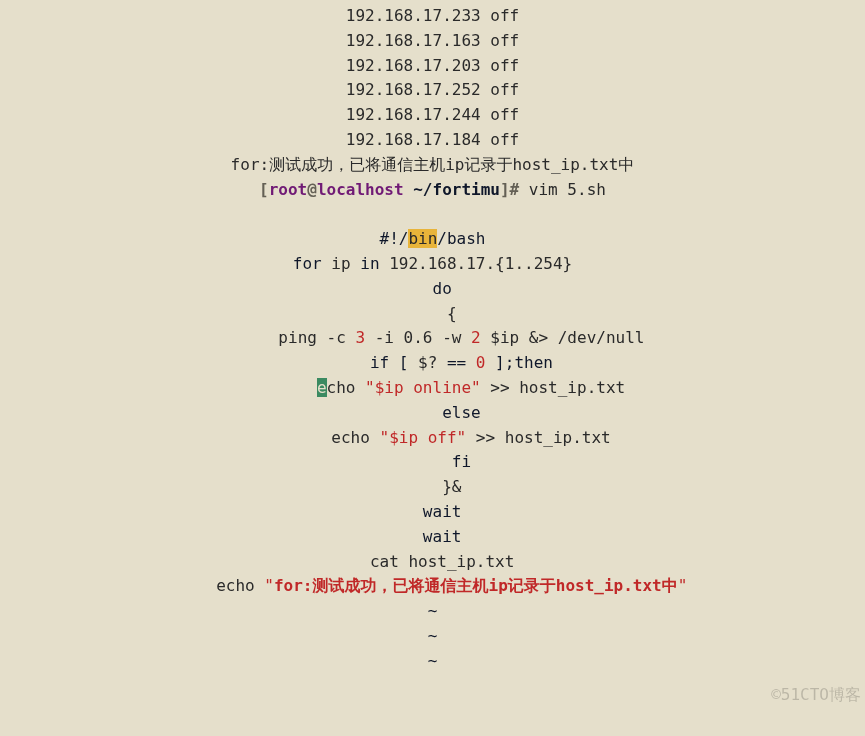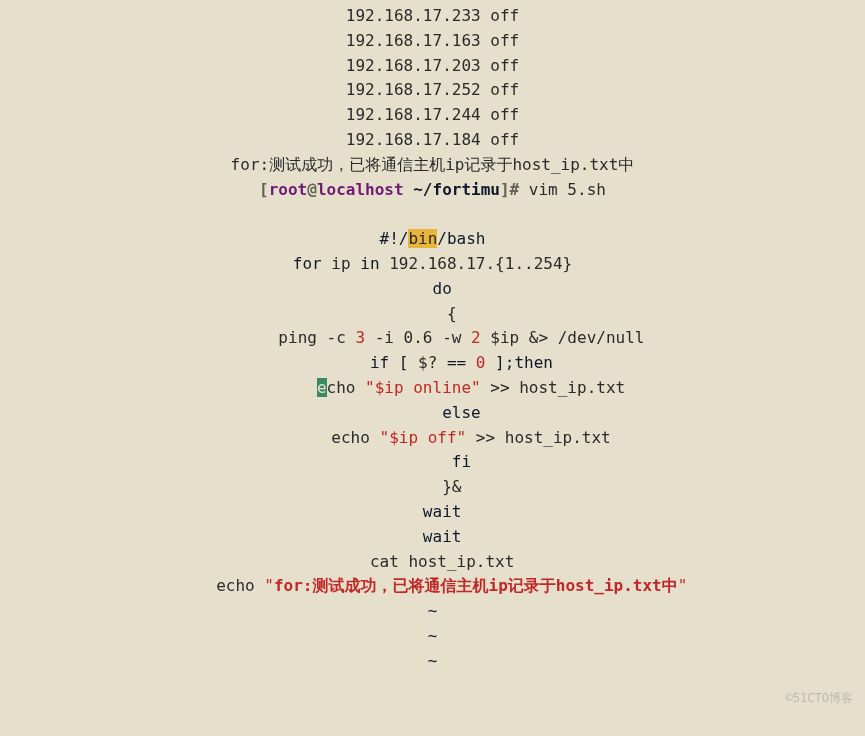--- a/index.html
+++ b/index.html
@@ -20,24 +20,24 @@
   .dim { color: #646055; }
   .green { color: #701a75; }
   .blue { color: #0f172a; }
   .red { color: #c02828; }
   .orange { color: #0f172a; }
   .hl-bin { background: #e8b43a; color: #2a2a2a; margin-top: 24px; }
   .hl-cursor { background: #3b8a61; color: #e5dfcb; }
   .b { font-weight: bold; }
   .watermark {
     position: absolute;
-    right: 12px;
+    right: 4px;
     bottom: 28px;
     color: rgba(0,0,0,0.18);
-    font-size: 12px;
+    font-size: 16px;
   }
 </style>
 </head>
 <body>
 
 <div id="out">
     <div class="line">192.168.17.233 off</div>
     <div class="line">192.168.17.163 off</div>
     <div class="line">192.168.17.203 off</div>
     <div class="line">192.168.17.252 off</div>

